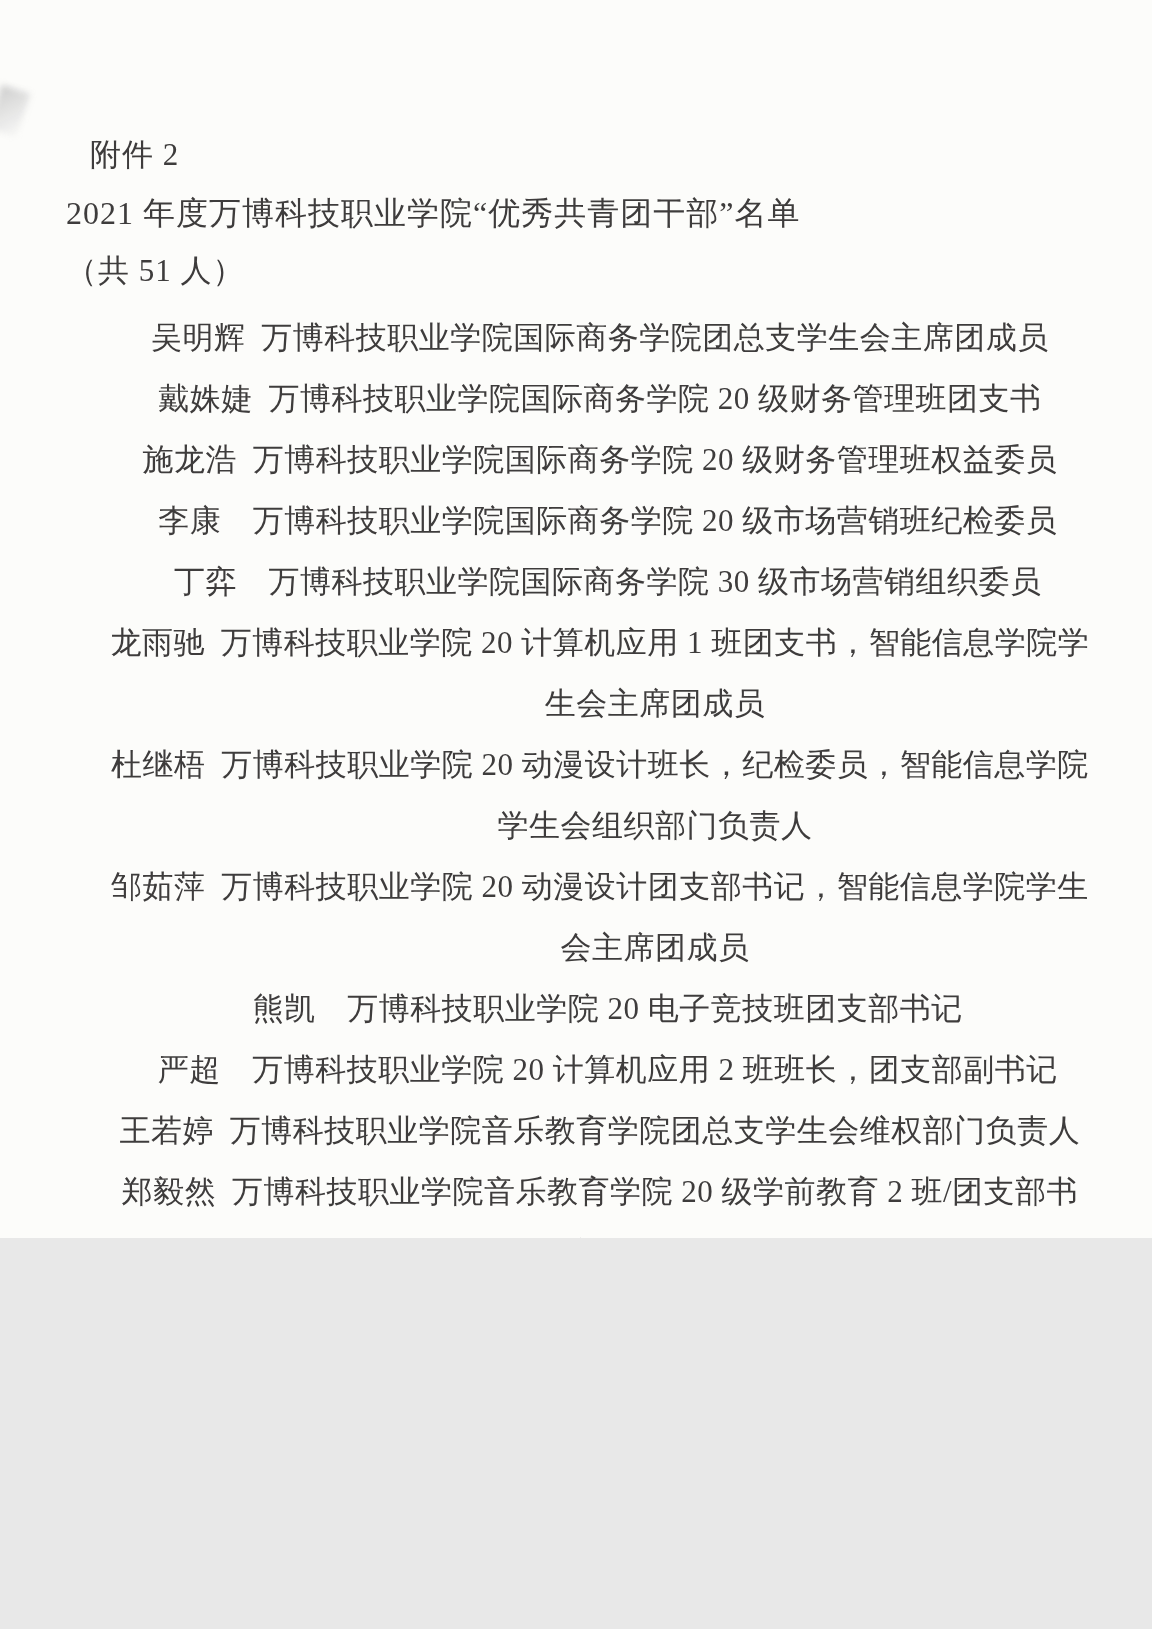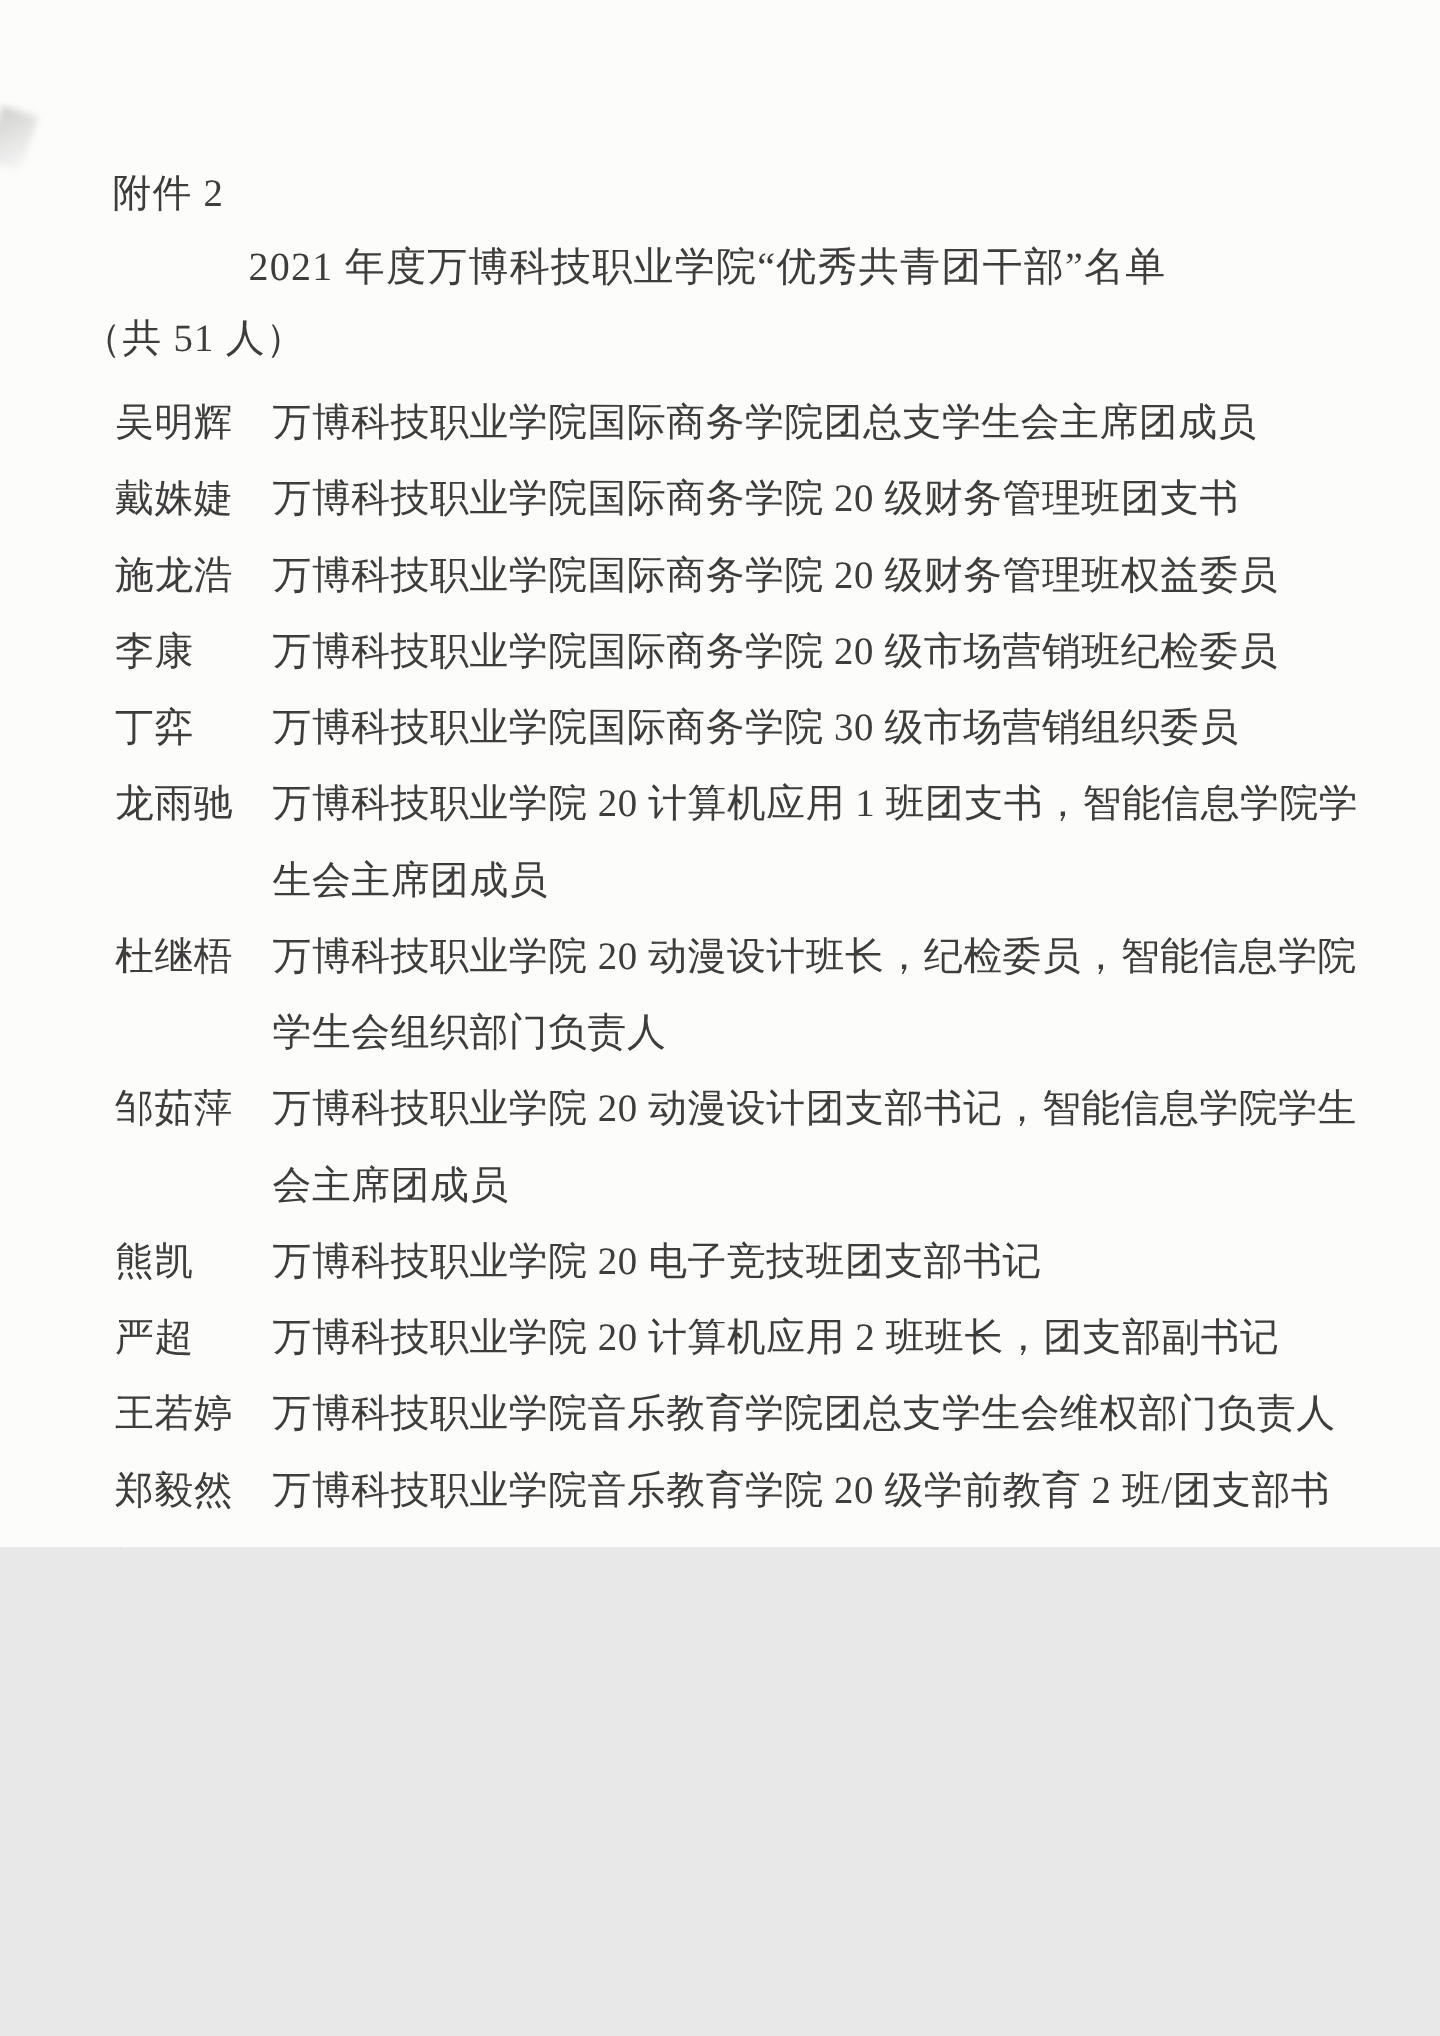--- a/index.html
+++ b/index.html
@@ -34,21 +34,20 @@
     top: 134px;
     font-size: 31px;
     letter-spacing: 1px;
     white-space: pre;
   }
   .doc-title {
     position: absolute;
     left: 66px;
     top: 192px;
     width: 1000px;
-    text-align: center;
     font-size: 32px;
     letter-spacing: 1px;
     white-space: pre;
   }
   .doc-subtitle {
     position: absolute;
     left: 66px;
     top: 250px;
     width: 1000px;
     text-align: left;
@@ -61,20 +60,21 @@
     left: 92px;
     top: 307px;
     width: 1000px;
     font-size: 31px;
     line-height: 61px;
     letter-spacing: 0.5px;
   }
   .entry {
     padding-left: 126px;
     text-indent: -126px;
+    text-align: center;
   }
   .entry-name {
     display: inline-block;
     width: 126px;
     text-indent: 0;
     vertical-align: top;
     white-space: pre;
   }
   .entry-desc {
     white-space: pre-wrap;

